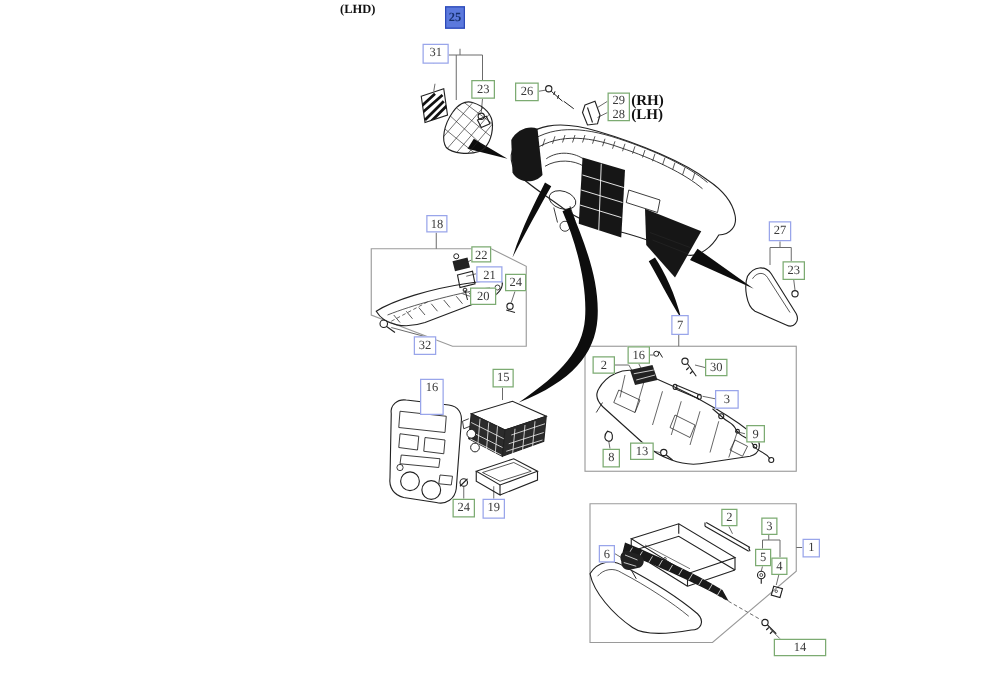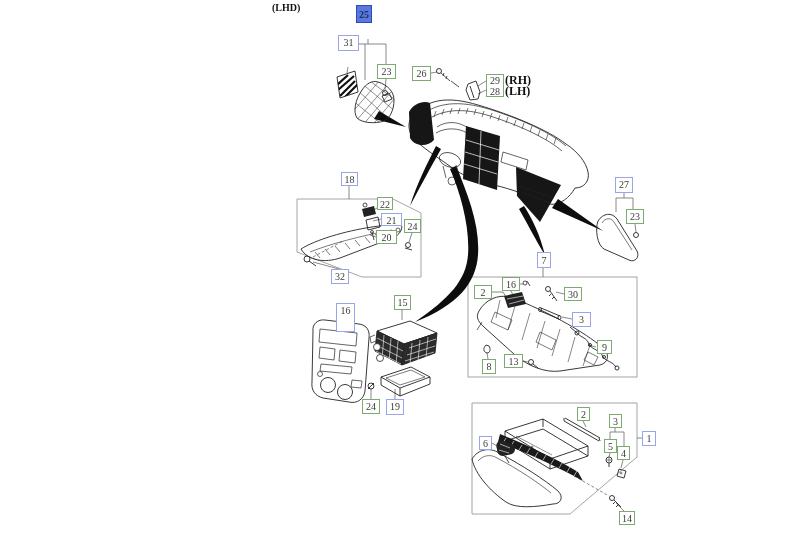--- a/index.html
+++ b/index.html
@@ -288,15 +288,15 @@
 <div class="callout green" style="left:597px;top:340px;width:15px;height:14px;">9</div>
 <div class="callout green" style="left:504px;top:354px;width:19px;height:14px;">13</div>
 <div class="callout green" style="left:482px;top:359px;width:14px;height:15px;">8</div>
 
 <div class="callout green" style="left:577px;top:407px;width:13px;height:14px;">2</div>
 <div class="callout green" style="left:609px;top:414px;width:13px;height:14px;">3</div>
 <div class="callout blue" style="left:642px;top:431px;width:14px;height:15px;">1</div>
 <div class="callout green" style="left:604px;top:439px;width:13px;height:14px;">5</div>
 <div class="callout green" style="left:617px;top:446px;width:13px;height:14px;">4</div>
 <div class="callout blue" style="left:479px;top:436px;width:13px;height:14px;">6</div>
-<div class="callout green" style="left:619px;top:511px;width:16px;height:14px;">14</div>
+<div class="callout green" style="left:619px;top:511px;width:42px;height:14px;">14</div>
 
 </div>
 
 </body></html>

